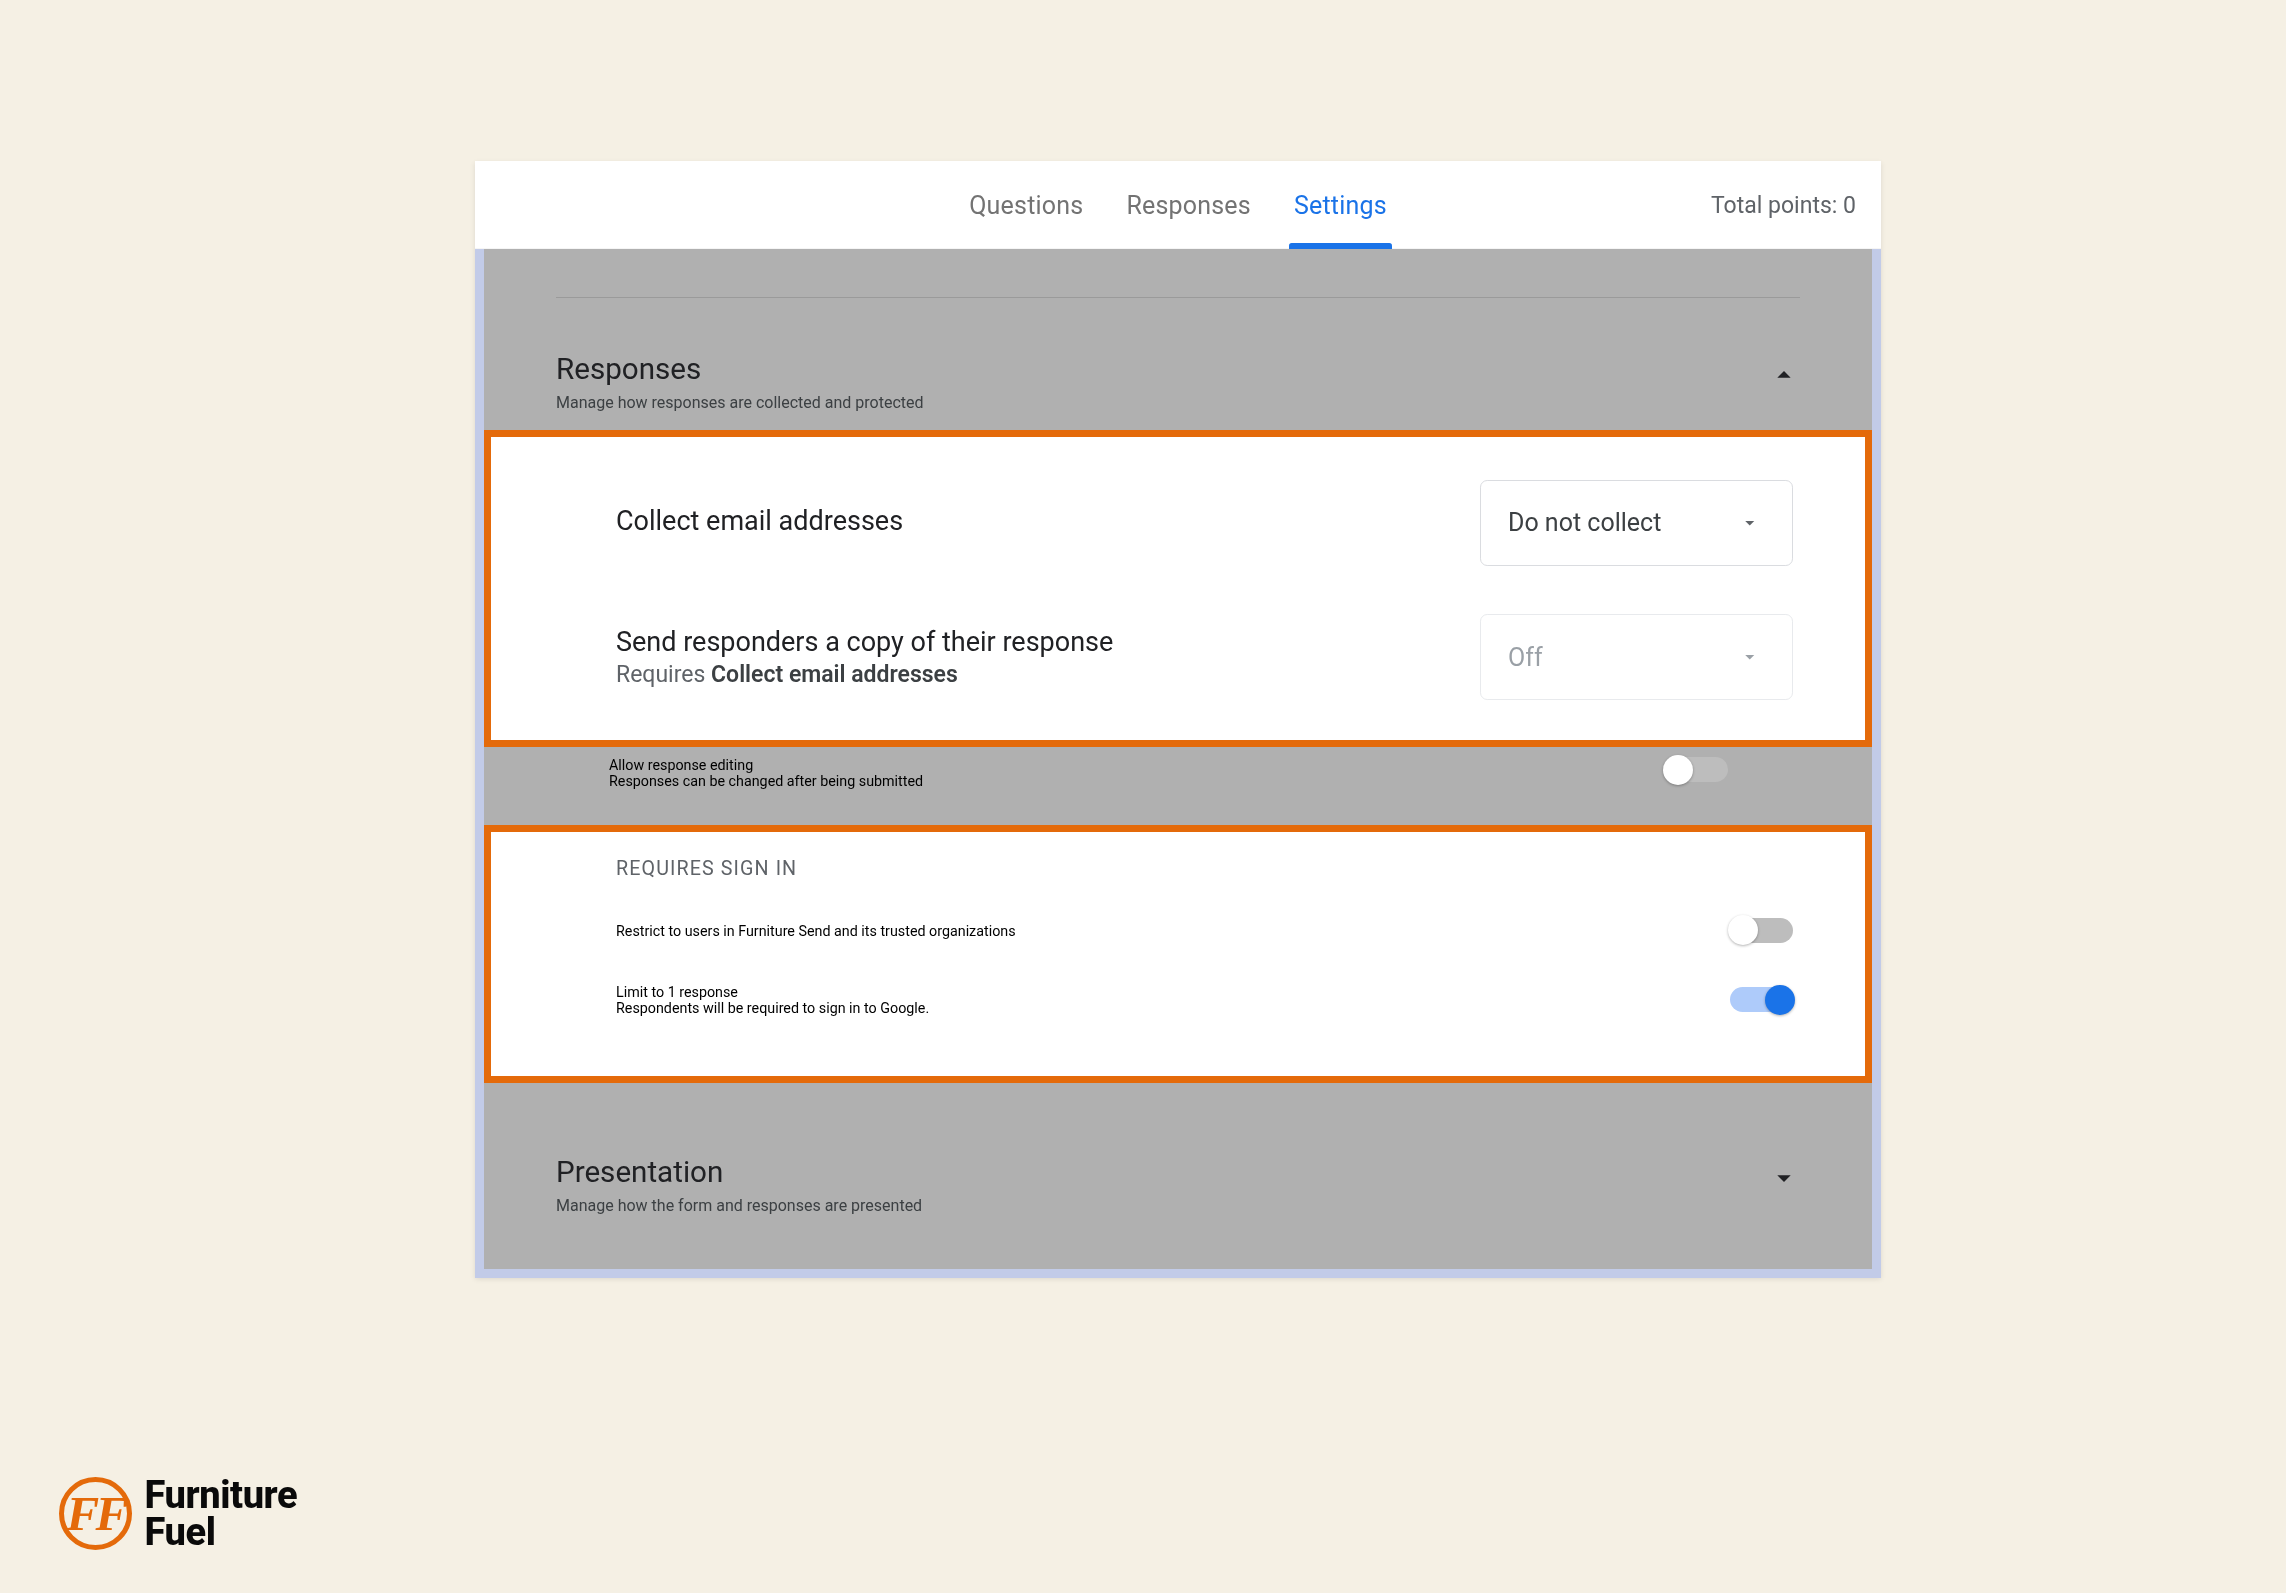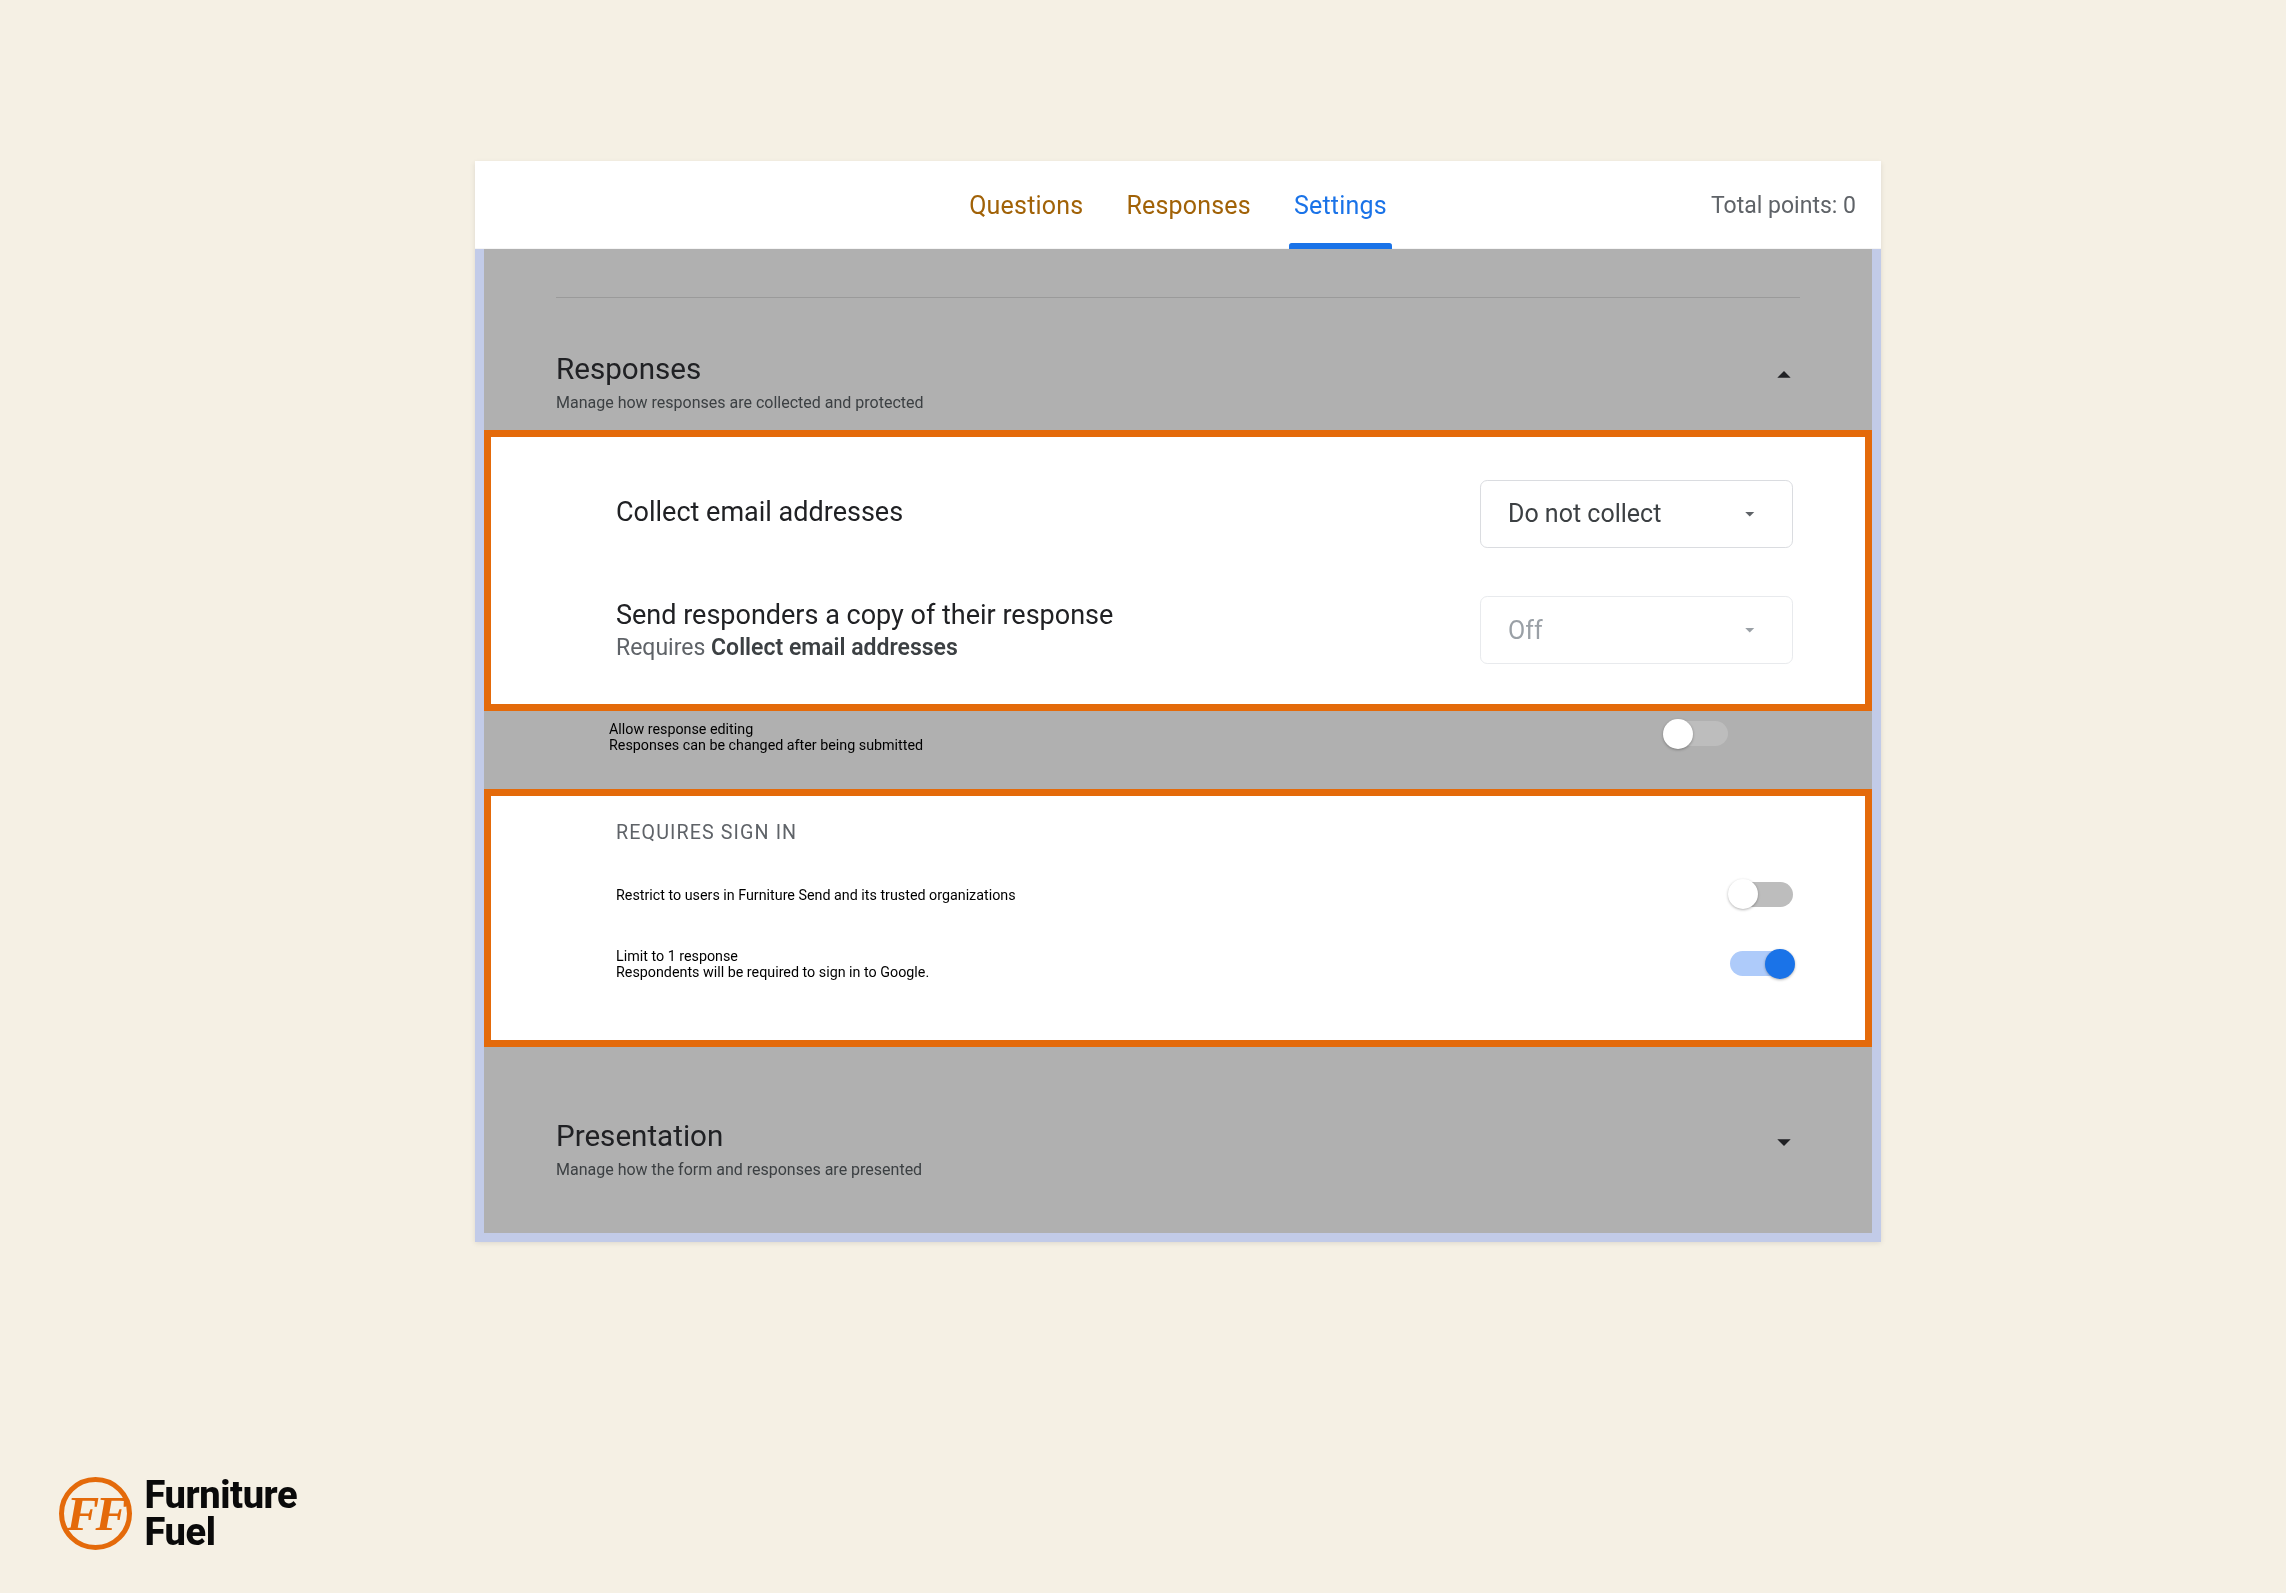--- a/index.html
+++ b/index.html
@@ -26,21 +26,21 @@
     position: relative;
     border-bottom: 0.9px solid rgba(0,0,0,0.04);
   }
   .tabs {
     display: flex;
     gap: 43px;
     align-items: center;
   }
   .tab {
     font-size: 25px;
-    color: #a16207;
+    color: #737373;
     padding: 29px 0 27px;
     cursor: pointer;
     letter-spacing: 0.2px;
   }
   .tab.active {
     color: #1a73e8;
     position: relative;
   }
   .tab.active::after {
     content: "";
@@ -109,21 +109,21 @@
   .row .label-sub {
     font-size: 23px;
     color: #5f6368;
   }
   .bold { font-weight: 600; color: #3c4043; }
   .dropdown {
     display: flex;
     align-items: center;
     justify-content: space-between;
     width: 313px;
-    height: 68px;
+    height: 86px;
     border: 0.9px solid #dadce0;
     border-radius: 7.2px;
     padding: 0 32px 0 27px;
     font-size: 25px;
     color: #3c4043;
     background: #fff;
   }
   .dropdown.disabled { color: #9aa0a6; border-color: #e8eaed; }
   .dd-arrow { width: 21.5px; height: 21.5px; fill: #5f6368; }
   .dropdown.disabled .dd-arrow { fill: #9aa0a6; }

